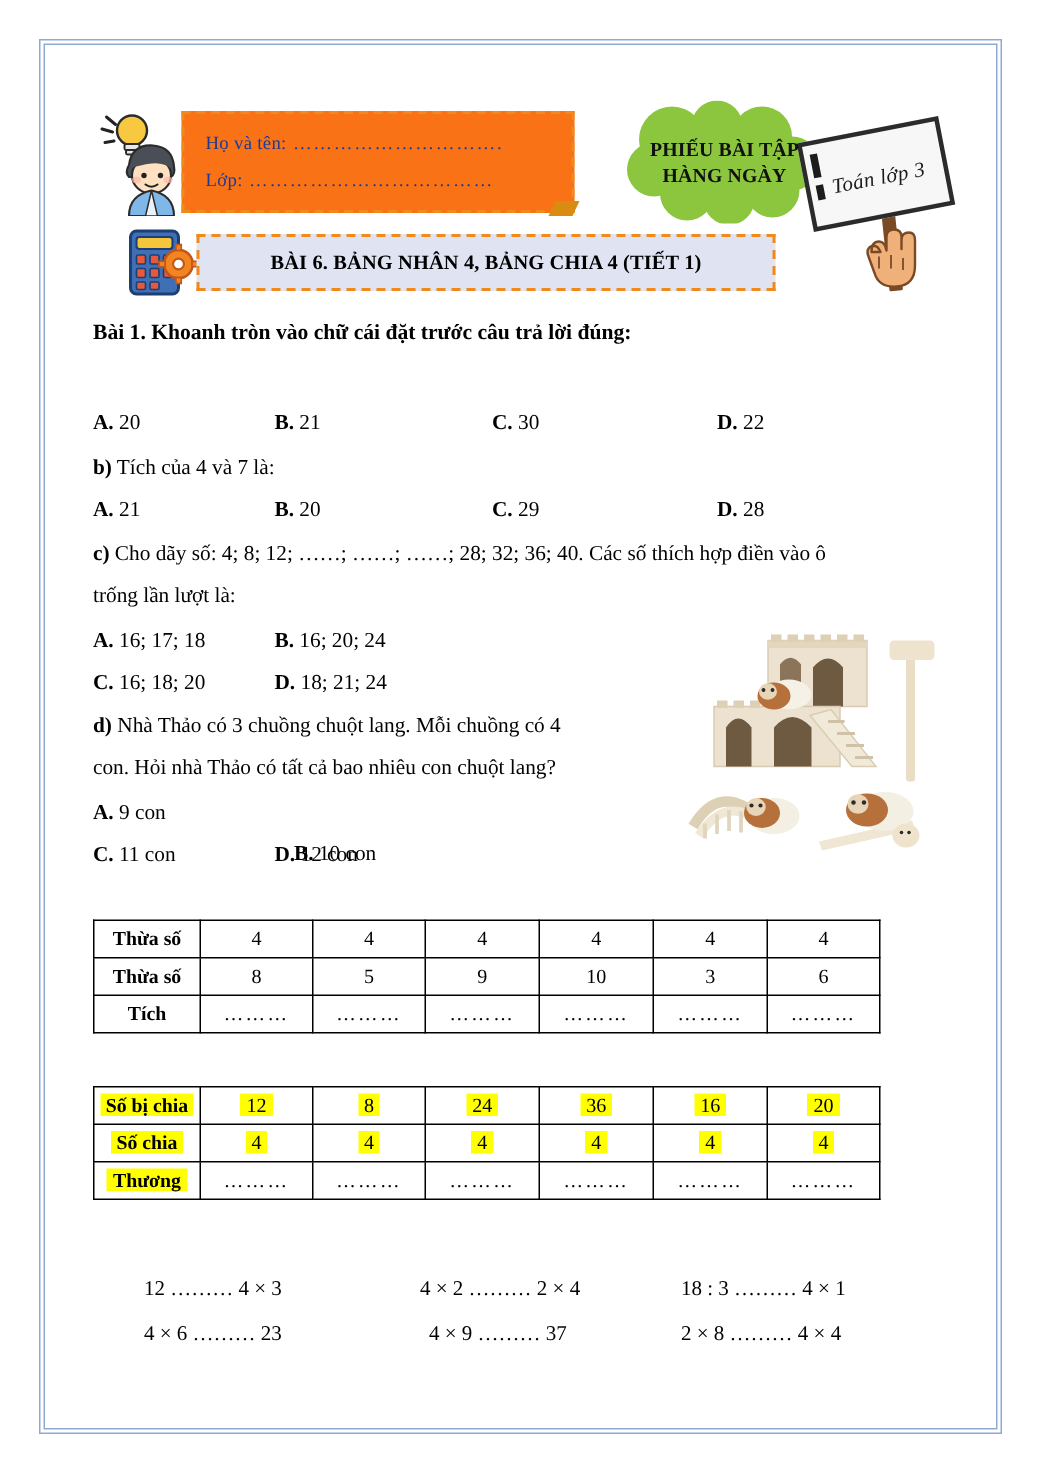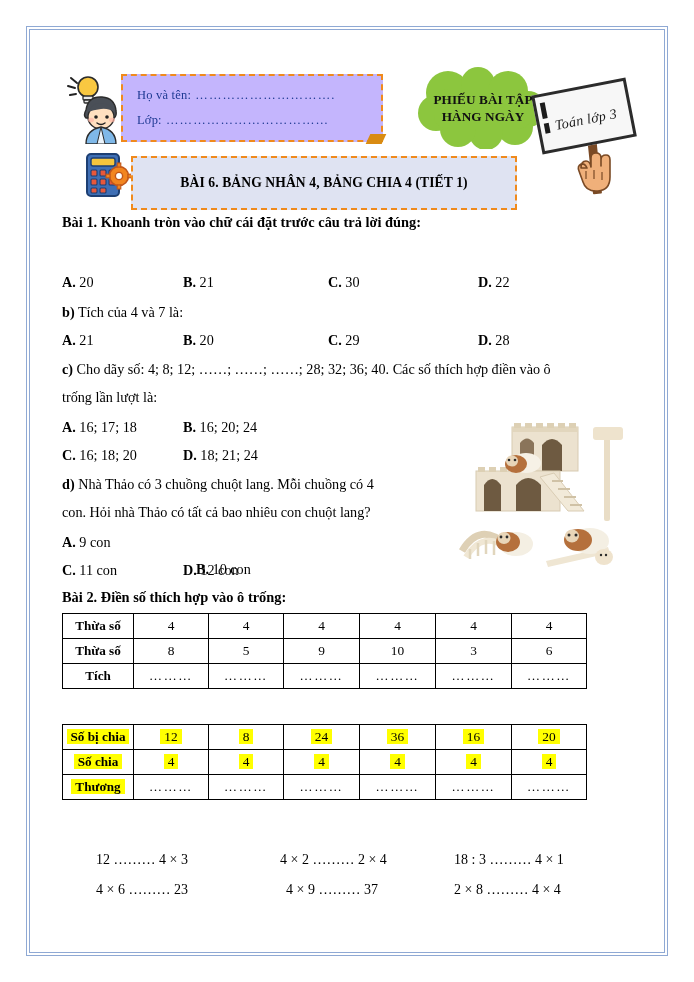--- a/index.html
+++ b/index.html
@@ -35,21 +35,21 @@
     left: 0; top: 0;
     width: 636px; height: 924px;
   }
 
   .abs { position: absolute; }
 
   
   #name-box {
     left: 91px; top: 44px;
     width: 262px; height: 68px;
-    background: #c4b5fd;
+    background: #f97316;
     border: 2px dashed #f08a1c;
     padding: 7px 12px 0 14px;
   }
   #name-box .field {
     color: #1f3a93;
     font-size: 12.5px;
     line-height: 25px;
     white-space: nowrap;
     letter-spacing: .2px;
   }
@@ -116,21 +116,21 @@
     position: absolute; left: 47px; top: 92px;
     width: 40px; height: 45px;
   }
 
   
   #calc-icon { left: 55px; top: 122px; width: 48px; height: 46px; }
 
   
   #lesson-banner {
     left: 101px; top: 126px;
-    width: 386px; height: 54px;
+    width: 386px; height: 38px;
     background: #dfe3f2;
     border: 2px dashed #f08a1c;
     display: flex; align-items: center; justify-content: center;
   }
   #lesson-banner .t {
     font-weight: bold;
     font-size: 13.6px;
     color: #000;
     letter-spacing: .1px;
     white-space: nowrap;
@@ -399,21 +399,20 @@
         <ellipse cx="124" cy="131" rx="14" ry="11" fill="#b5703c"></ellipse>
         <ellipse cx="118" cy="127" rx="7" ry="6.5" fill="#e8d5b8"></ellipse>
         <circle cx="115" cy="126" r="1.5" fill="#2b2b2b"></circle>
         <circle cx="122" cy="126" r="1.5" fill="#2b2b2b"></circle>
         <ellipse cx="150" cy="148" rx="9" ry="8" fill="#efe3cd"></ellipse>
         <circle cx="147" cy="146" r="1.2" fill="#2b2b2b"></circle>
         <circle cx="152" cy="146" r="1.2" fill="#2b2b2b"></circle>
       </svg>
     </div>
 
-    <div class="abs bai-head" style="left:32px; top:559px;">Bài 2. Điền số thích hợp vào ô trống:</div>
 
     <table class="grid" id="table-factors" style="left:32px; top:583px; width:524px;">
       <colgroup>
         <col style="width:71px">
             <col style="width:75px">
             <col style="width:75px">
         <col style="width:76px">
             <col style="width:76px">
             <col style="width:76px">
             <col style="width:75px">

